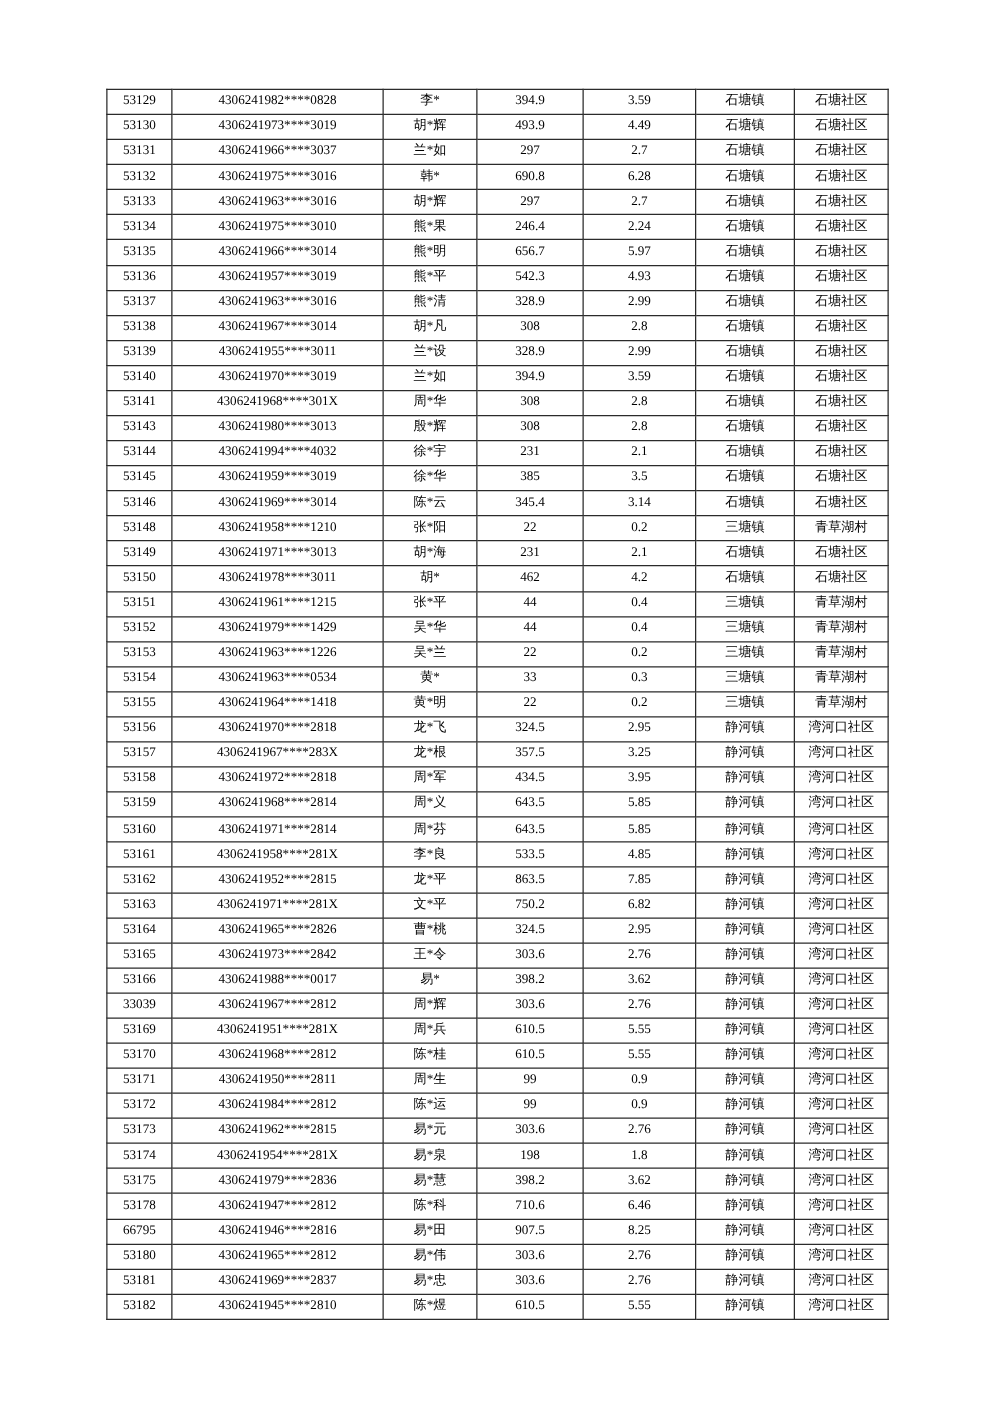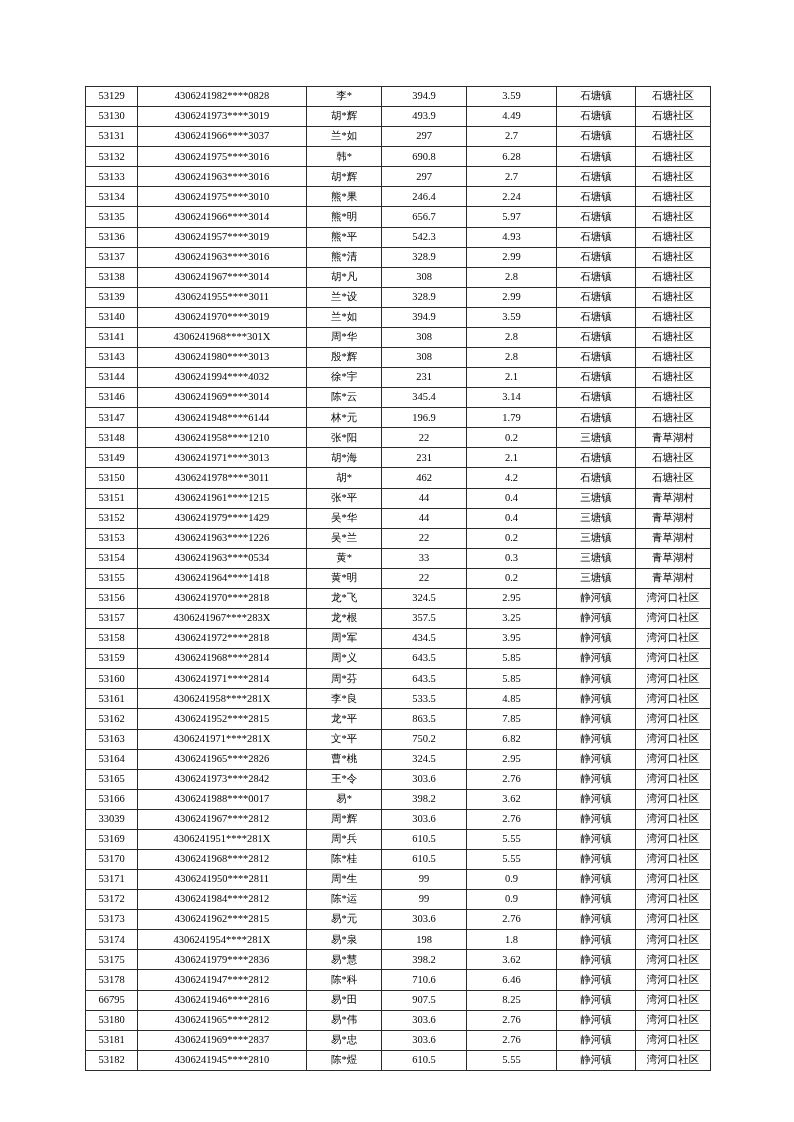--- a/index.html
+++ b/index.html
@@ -12,21 +12,21 @@
     width: 794px;
     height: 1122px;
     background: #ffffff;
     font-family: "Liberation Serif", "DejaVu Serif", serif;
     color: #000000;
     overflow: hidden;
   }
   table.records {
     position: absolute;
     left: 85px;
-    top: 86px;
+    top: 71px;
     width: 625px;
     height: 985px;
     border-collapse: collapse;
     table-layout: fixed;
   }
   table.records td {
     border: 1px solid #2b2b2b;
     text-align: center;
     vertical-align: middle;
     font-size: 10.5px;
@@ -188,34 +188,34 @@
         <tr class="">
         <td>53144</td>
         <td>4306241994****4032</td>
         <td>徐*宇</td>
         <td>231</td>
         <td>2.1</td>
         <td>石塘镇</td>
         <td>石塘社区</td>
       </tr>
         <tr class="">
+        <td>53145</td>
+        <td>4306241959****3019</td>
+        <td>徐*华</td>
+        <td>385</td>
+        <td>3.5</td>
+        <td>石塘镇</td>
+        <td>石塘社区</td>
+      </tr>
+        <tr class="">
         <td>53146</td>
         <td>4306241969****3014</td>
         <td>陈*云</td>
         <td>345.4</td>
         <td>3.14</td>
-        <td>石塘镇</td>
-        <td>石塘社区</td>
-      </tr>
-        <tr class="">
-        <td>53147</td>
-        <td>4306241948****6144</td>
-        <td>林*元</td>
-        <td>196.9</td>
-        <td>1.79</td>
         <td>石塘镇</td>
         <td>石塘社区</td>
       </tr>
         <tr class="">
         <td>53148</td>
         <td>4306241958****1210</td>
         <td>张*阳</td>
         <td>22</td>
         <td>0.2</td>
         <td>三塘镇</td>

